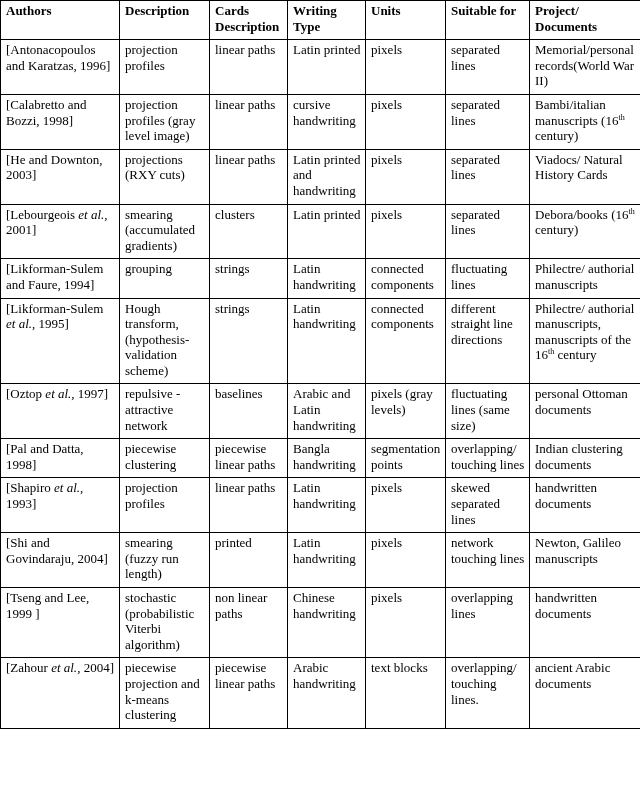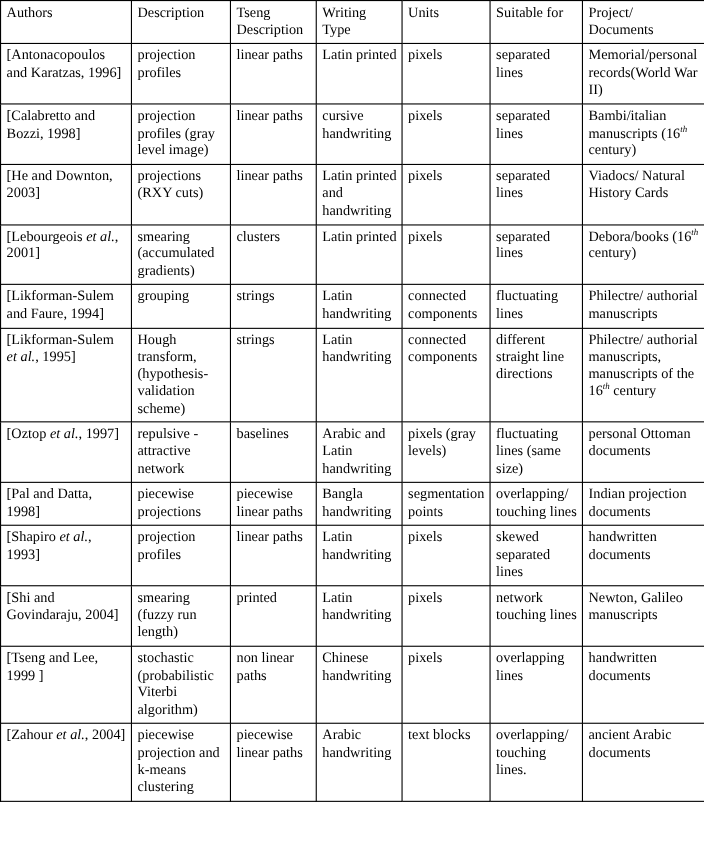--- a/index.html
+++ b/index.html
@@ -30,27 +30,26 @@
     text-align: left;
     padding: 2px 4px 5px 5px;
     font-size: 13px;
     line-height: 1.2;
     font-weight: normal;
     overflow-wrap: break-word;
     word-wrap: break-word;
   }
   table.lit-table thead th {
     height: 35px;
-    font-weight: normal;
+    font-weight: bold;
   }
   table.lit-table sup {
     font-size: 0.62em;
     line-height: 0;
     vertical-align: super;
-    font-style: italic;
   }
   table.lit-table em {
     text-align: right;
   }
 </style>
 </head>
 <body>
 
 <div class="page">
   <table class="lit-table">
@@ -60,21 +59,21 @@
       <col style="width:78px">
       <col style="width:78px">
       <col style="width:80px">
       <col style="width:84px">
       <col style="width:111px">
     </colgroup>
     <thead>
       <tr id="header-row">
           <th>Authors</th>
           <th>Description</th>
-          <th>Tseng Description</th>
+          <th>Cards Description</th>
           <th>Writing Type</th>
           <th>Units</th>
           <th>Suitable for</th>
           <th>Project/ Documents</th>
         </tr>
     </thead>
     <tbody id="body-rows">
         <tr>
           <td>[Antonacopoulos and Karatzas, 1996]</td>
           <td>projection profiles</td>
@@ -133,26 +132,26 @@
           <td>[Oztop <em>et al.</em>, 1997]</td>
           <td>repulsive - attractive network</td>
           <td>baselines</td>
           <td>Arabic and Latin handwriting</td>
           <td>pixels  (gray levels)</td>
           <td>fluctuating lines (same size)</td>
           <td>personal Ottoman documents</td>
         </tr>
         <tr>
           <td>[Pal and Datta, 1998]</td>
-          <td>piecewise projections</td>
+          <td>piecewise clustering</td>
           <td>piecewise linear paths</td>
           <td>Bangla handwriting</td>
           <td>segmentation points</td>
           <td>overlapping/ touching lines</td>
-          <td>Indian projection documents</td>
+          <td>Indian clustering documents</td>
         </tr>
         <tr>
           <td>[Shapiro <em>et al.</em>, 1993]</td>
           <td>projection profiles</td>
           <td>linear paths</td>
           <td>Latin handwriting</td>
           <td>pixels</td>
           <td>skewed separated lines</td>
           <td>handwritten documents</td>
         </tr>

